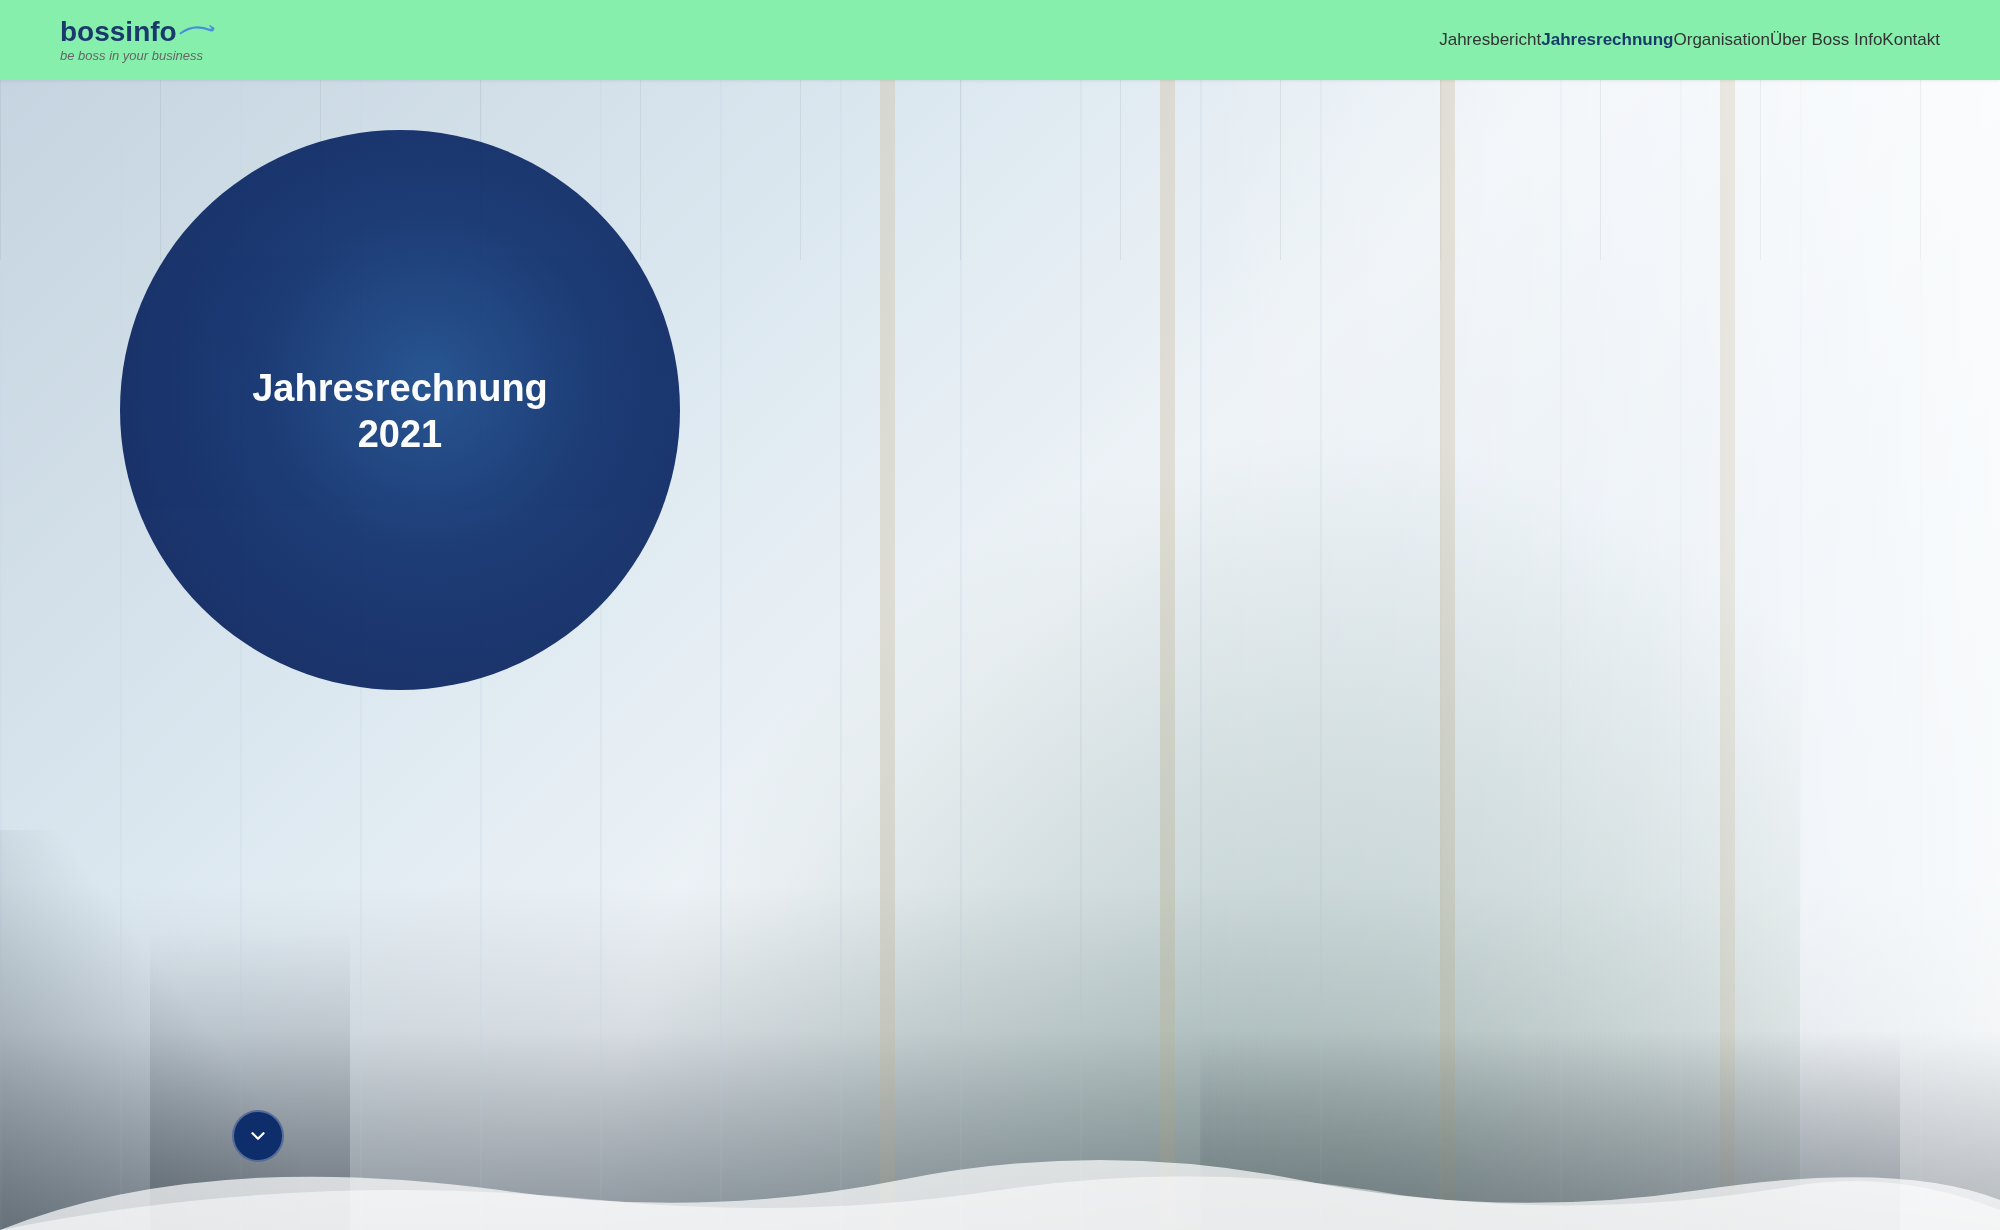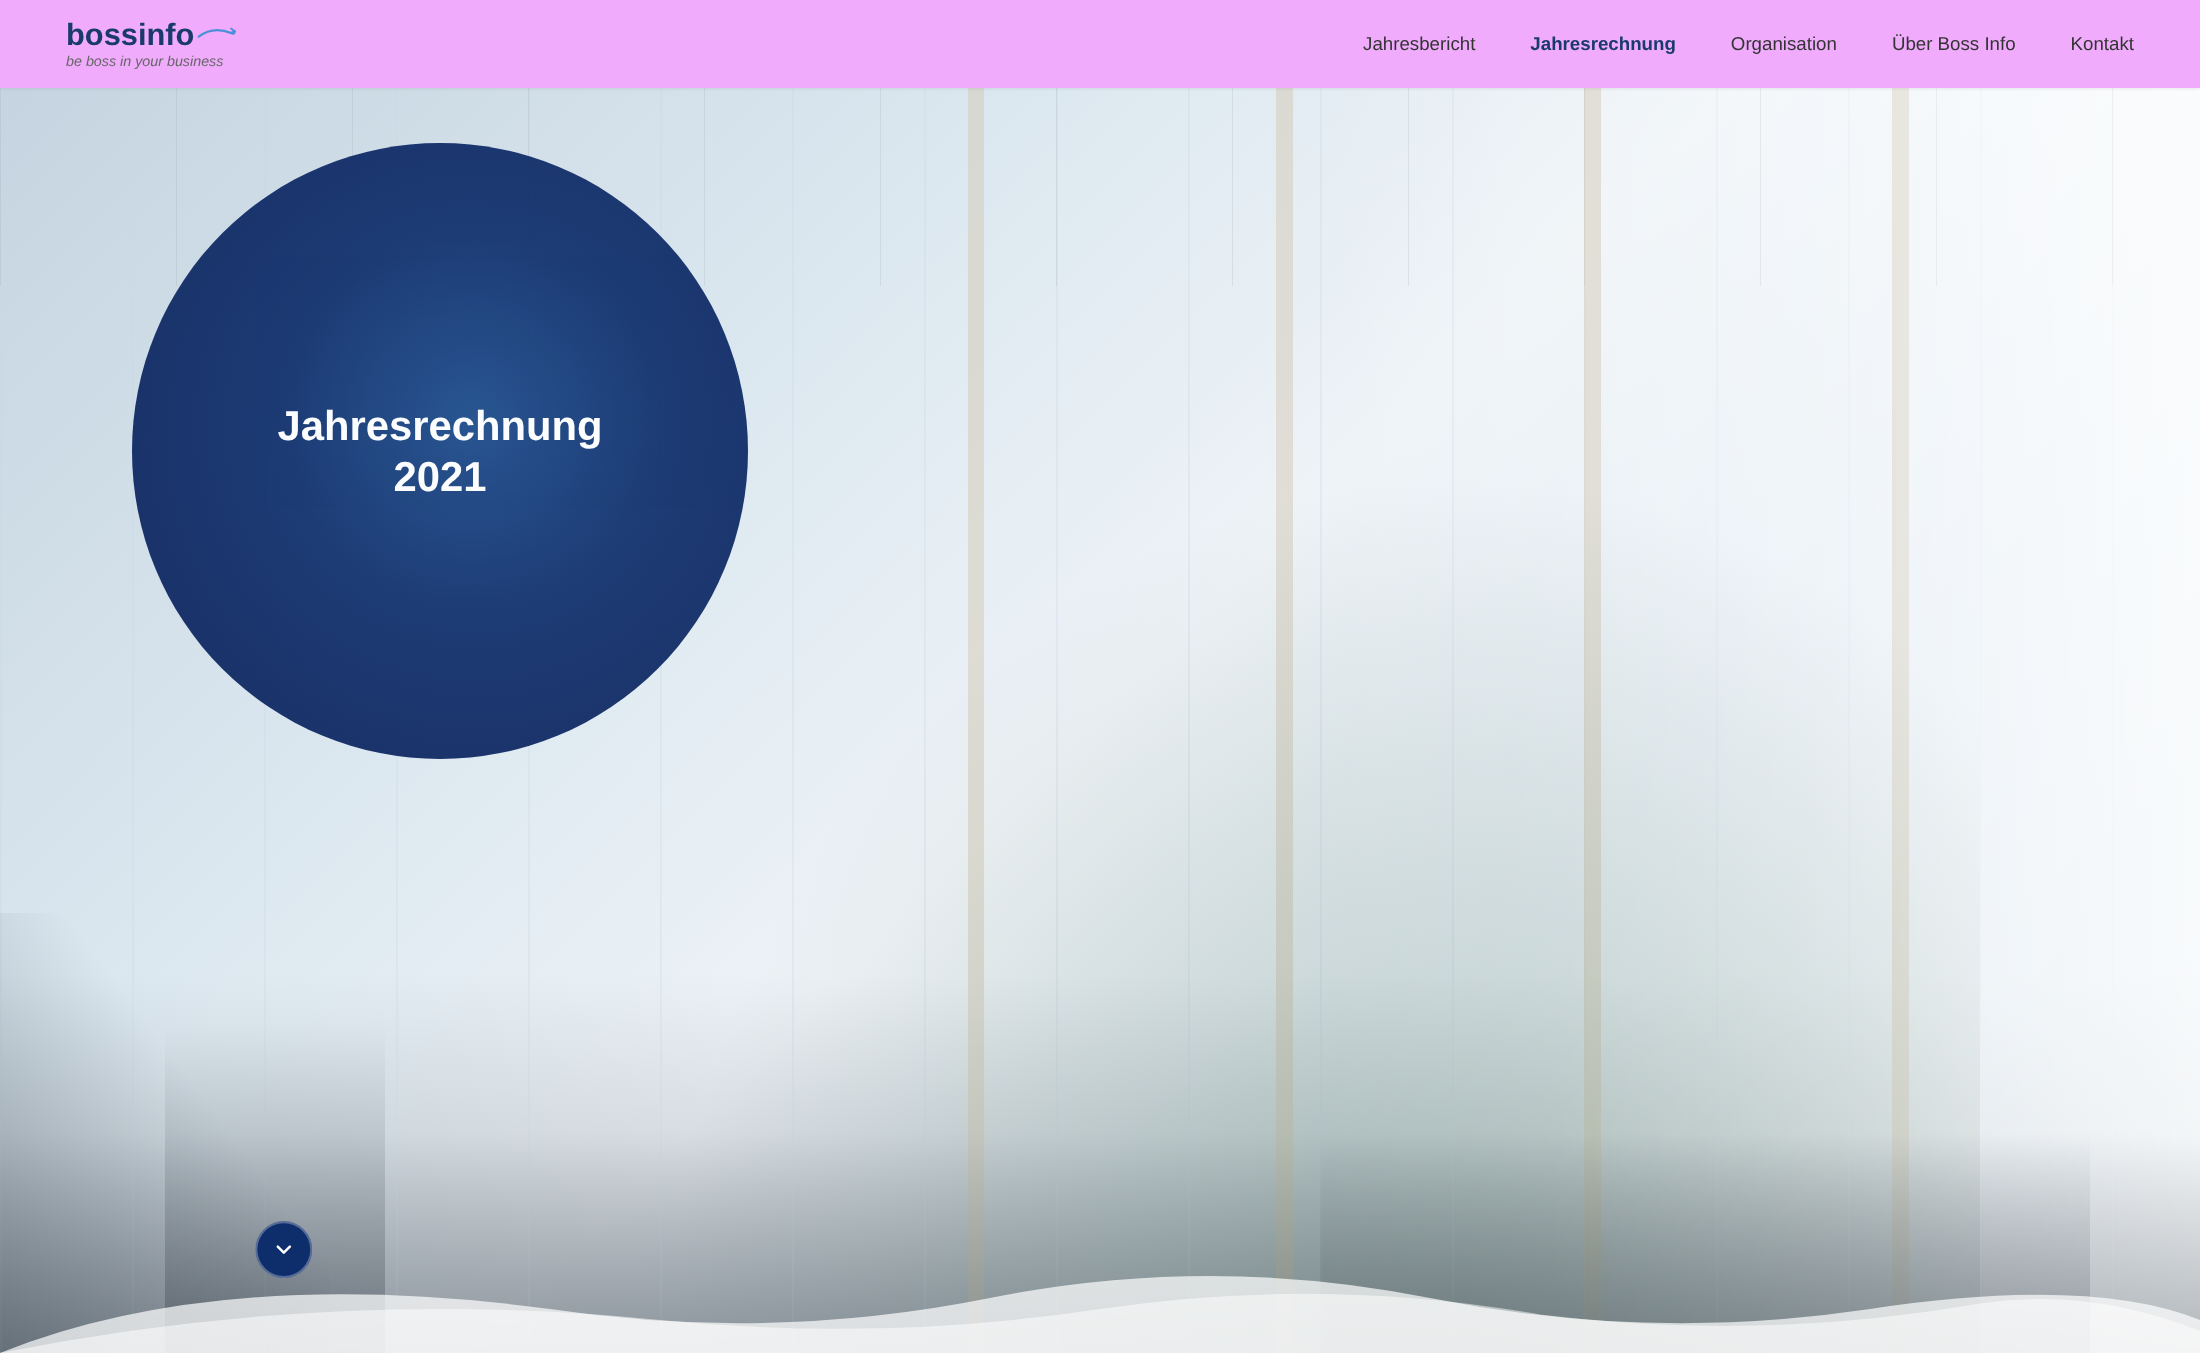--- a/index.html
+++ b/index.html
@@ -11,21 +11,21 @@
       overflow: hidden;
     }
 
     
     .header {
       position: absolute;
       top: 0;
       left: 0;
       right: 0;
       height: 80px;
-      background: #f0abfc;
+      background: #86efac;
       display: flex;
       align-items: center;
       justify-content: space-between;
       padding: 0 60px;
       z-index: 100;
       box-shadow: 0 1px 3px rgba(0,0,0,0.08);
     }
 
     .logo-container {
       display: flex;
@@ -64,21 +64,20 @@
     .logo-tagline {
       font-size: 13px;
       color: #666;
       margin-top: 2px;
       font-style: italic;
     }
 
     .nav {
       display: flex;
       align-items: center;
-      gap: 50px;
     }
 
     .nav-item {
       font-size: 17px;
       color: #333;
       text-decoration: none;
       cursor: pointer;
       white-space: nowrap;
     }
 

